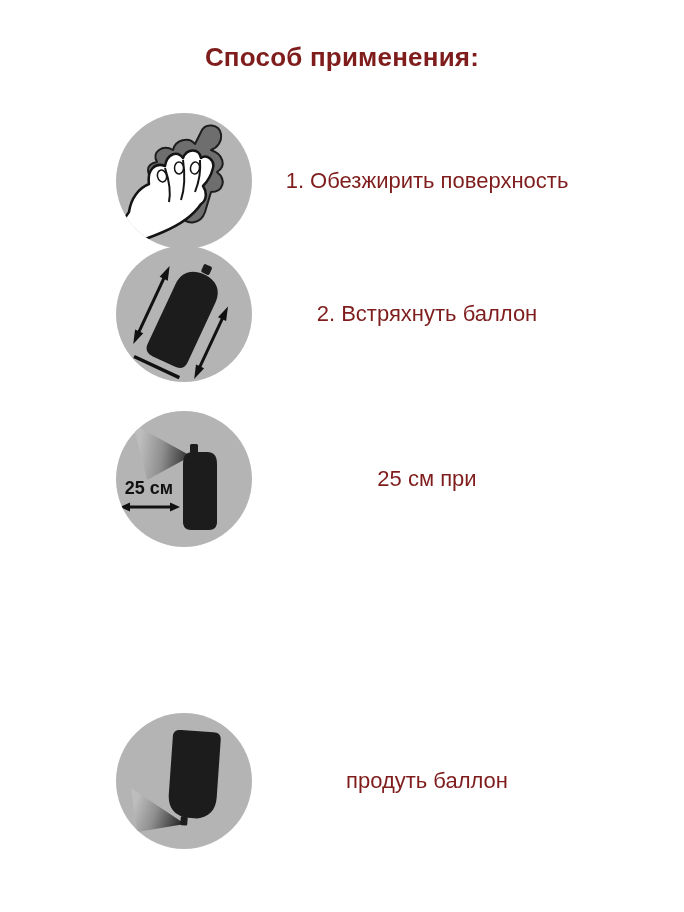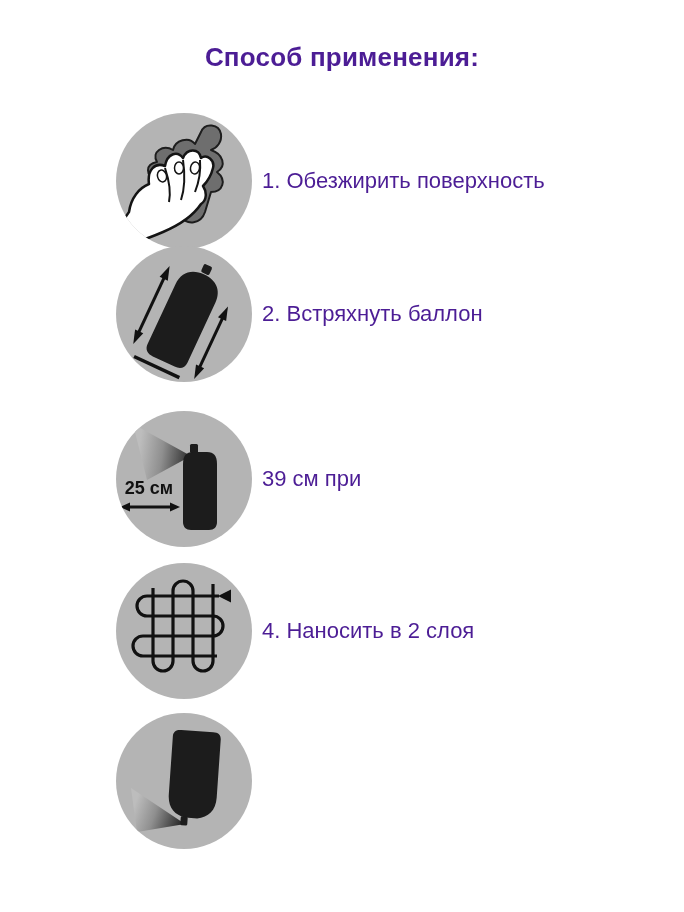--- a/index.html
+++ b/index.html
@@ -1,28 +1,28 @@
 <!DOCTYPE html>
 <html><head>
 <meta charset="utf-8">
 <style>
   html,body{margin:0;padding:0;background:#fff;}
   .page{
     position:relative;width:684px;height:912px;background:#ffffff;overflow:hidden;
-    font-family:"Liberation Sans","DejaVu Sans",sans-serif;color:#4c1d95;
+    font-family:"Liberation Sans","DejaVu Sans",sans-serif;color:#7f1d1d;
   }
   .title{
     position:absolute;top:42px;left:0;width:100%;text-align:center;
     font-size:26px;font-weight:bold;letter-spacing:.2px;
   }
   .row{position:absolute;left:0;width:684px;height:138px;}
   .icon{position:absolute;left:115px;top:0;width:138px;height:138px;}
   .step-text{
     position:absolute;left:262px;width:330px;top:50%;transform:translateY(-50%);
-    text-align:left;font-size:22px;line-height:24px;
+    text-align:center;font-size:22px;line-height:24px;
   }
   .step-text sup{font-size:12px;vertical-align:7px;line-height:0;}
   .r1{top:112px}.r2{top:245px}.r3{top:410px}.r4{top:562px}.r5{top:712px}
 </style>
 </head>
 <body>
 
 <div class="page">
 
   <div class="title">Способ применения:</div>
@@ -99,42 +99,24 @@
         <path d="M 68,54 C 68,46 71,42 78,42 L 92,42 C 99,42 102,46 102,54 L 102,112 C 102,117 99,120 94,120 L 76,120 C 71,120 68,117 68,112 Z" fill="#1c1c1c"></path>
         <text x="34" y="84" text-anchor="middle" font-size="18" font-weight="bold" fill="#111111">25 см</text>
         <g stroke="#111111" stroke-width="2.8" fill="#111111">
           <line x1="13" y1="97" x2="57" y2="97"></line>
           <polygon points="5,97 15,92.5 15,101.5" stroke="none"></polygon>
           <polygon points="65,97 55,92.5 55,101.5" stroke="none"></polygon>
         </g>
       </g>
     </svg>
     <div class="step-text">
-      <div>39 см при</div>
+      <div>25 см при</div>
     </div>
   </div>
 
-  <div class="row r4">
-    <svg class="icon" viewBox="0 0 138 138">
-      <defs>
-          <clipPath id="clip4">
-            <circle cx="69" cy="69" r="68"></circle>
-          </clipPath>
-        </defs>
-      <circle cx="69" cy="69" r="68" fill="#b4b4b4"></circle>
-      <g clip-path="url(#clip4)" stroke="#111111" stroke-width="3.2" fill="none">
-        <path d="M 104,34 L 32,34 A 10 10 0 0 0 32,54 L 98,54 A 10 10 0 0 1 98,74 L 28,74 A 10 10 0 0 0 28,94 L 102,94"></path>
-        <path d="M 38,26 L 38,99 A 10 10 0 0 0 58,99 L 58,29 A 10 10 0 0 1 78,29 L 78,99 A 10 10 0 0 0 98,99 L 98,22"></path>
-        <polygon points="103,34 116,27.5 116,40.5" fill="#111111" stroke="none"></polygon>
-      </g>
-    </svg>
-    <div class="step-text">
-      <div>4. Наносить в 2 слоя</div>
-    </div>
-  </div>
 
   <div class="row r5">
     <svg class="icon" viewBox="0 0 138 138">
       <defs>
         <clipPath id="clip5">
             <circle cx="69" cy="69" r="68"></circle>
           </clipPath>
         <linearGradient id="grad5" gradientUnits="userSpaceOnUse" x1="66" y1="108" x2="20" y2="92">
           <stop offset="0" stop-color="#2e2e2e"></stop>
           <stop offset="0.55" stop-color="#8f8f8f"></stop>
@@ -144,16 +126,17 @@
       <circle cx="69" cy="69" r="68" fill="#b4b4b4"></circle>
       <g clip-path="url(#clip5)">
         <polygon points="70,112 16,76 22,120" fill="url(#grad5)"></polygon>
         <g transform="rotate(4 78 66)">
           <path d="M 55,26 C 55,21 58,19 63,19 L 95,19 C 100,19 103,21 103,26 L 103,84 C 103,97 96,104 85,106 L 73,106 C 62,104 55,97 55,84 Z" fill="#1c1c1c"></path>
           <rect x="68.5" y="105" width="7" height="9" rx="1.5" fill="#1c1c1c"></rect>
         </g>
       </g>
     </svg>
     <div class="step-text">
+      <div>продуть баллон</div>
     </div>
   </div>
 
 </div>
 
 </body></html>

